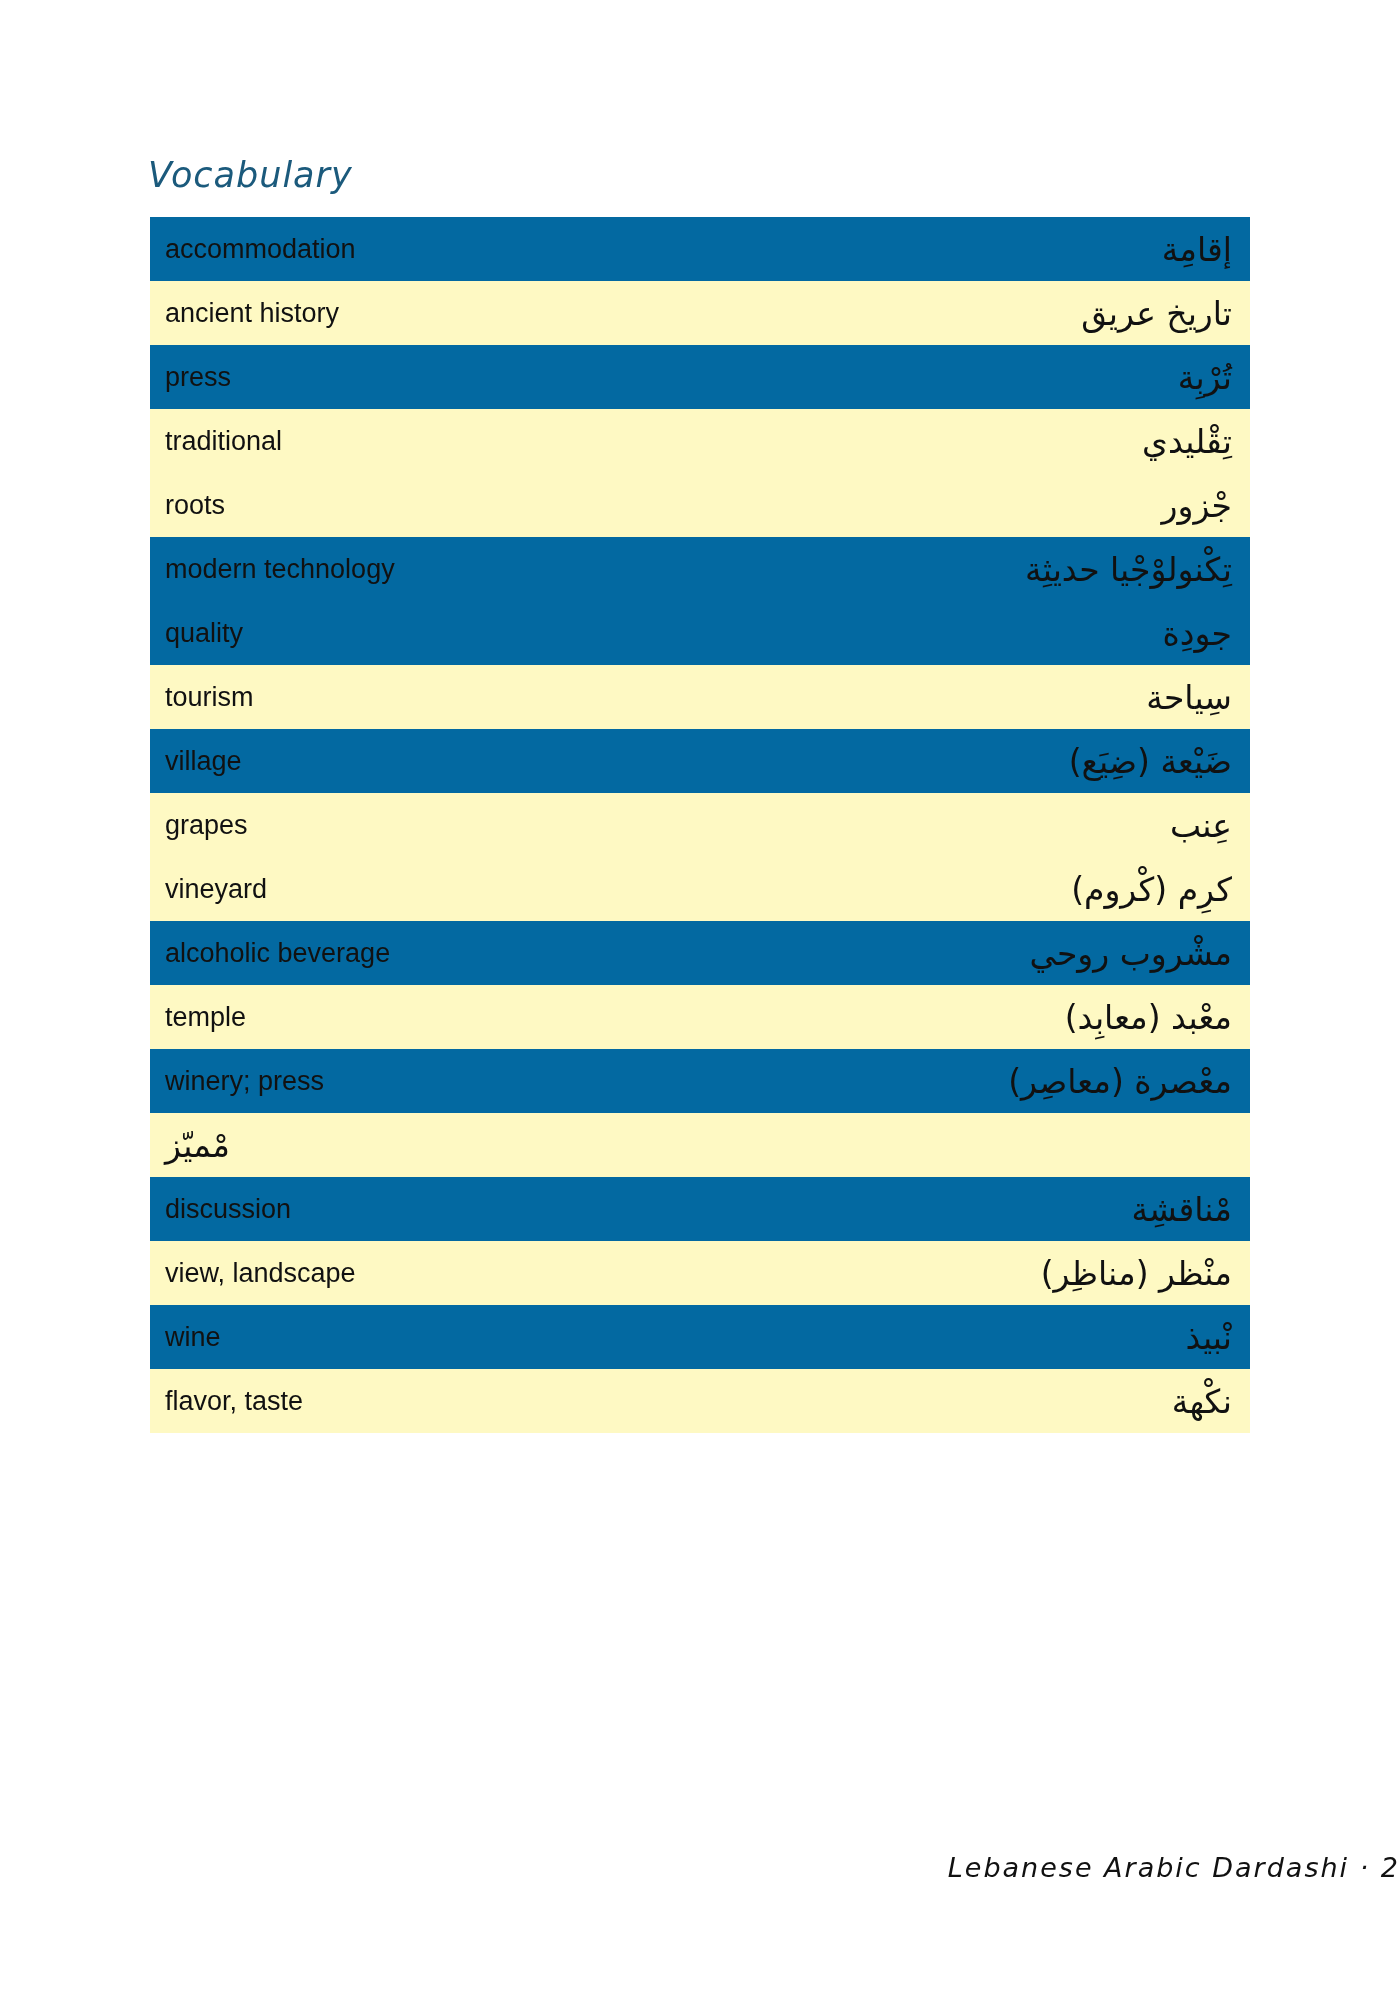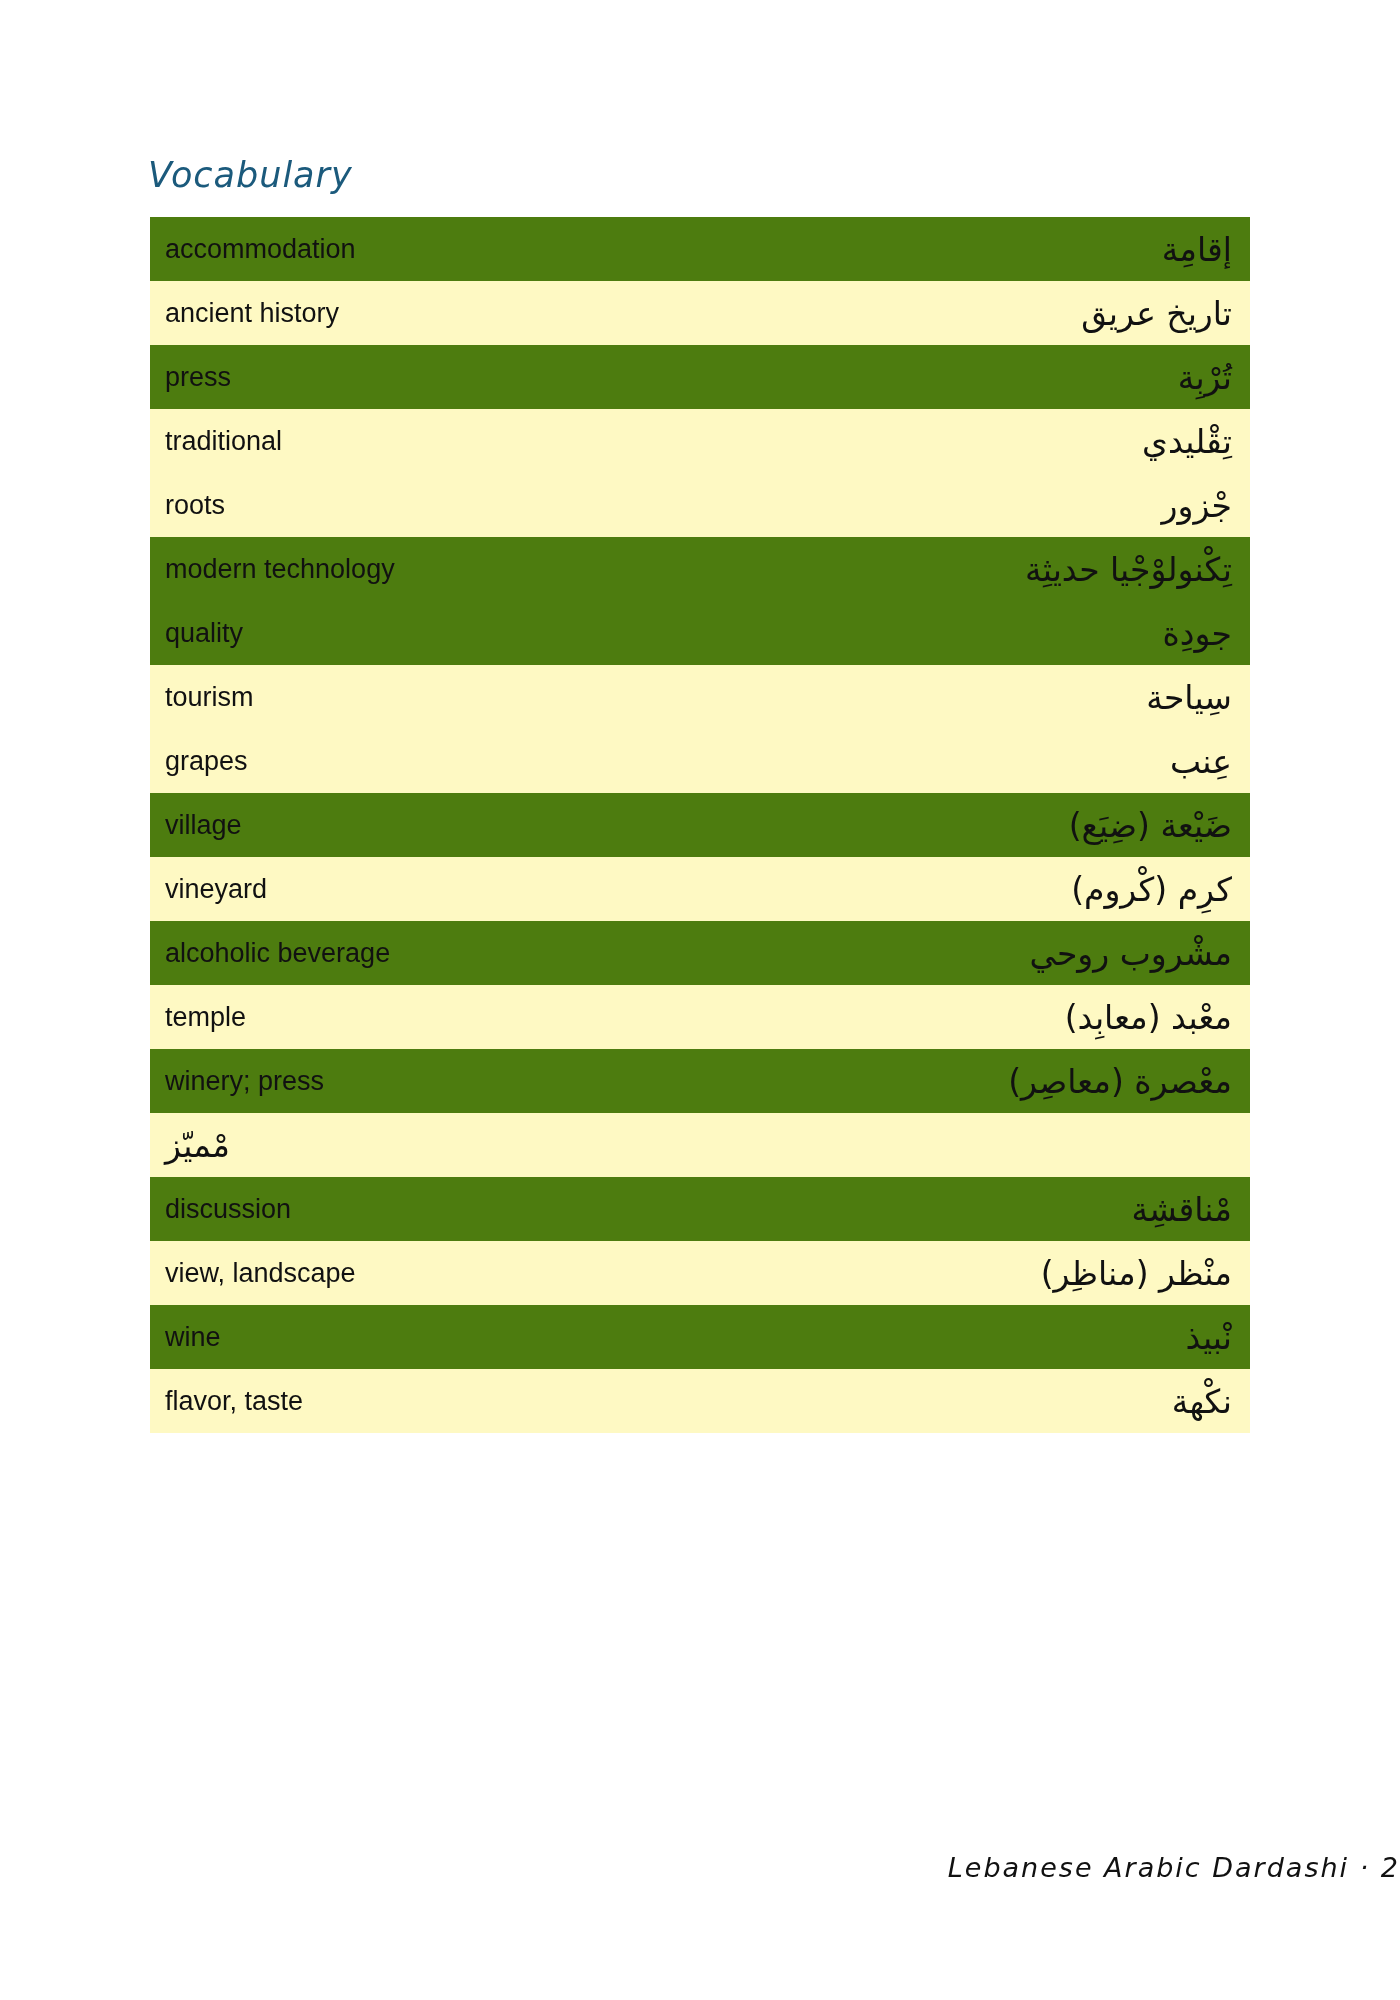--- a/index.html
+++ b/index.html
@@ -37,21 +37,21 @@
     .vocab-row {
       height: 64px;
       display: flex;
       align-items: center;
       justify-content: space-between;
       box-sizing: border-box;
       padding: 0 18px 0 15px;
       background: #fef9c3;
     }
     .vocab-row.shaded {
-      background: #4d7c0f;
+      background: #0369a1;
     }
     .term-en {
       font-family: "Liberation Sans", sans-serif;
       font-size: 27px;
       color: #111111;
       white-space: nowrap;
     }
     .term-ar {
       font-family: "DejaVu Sans", sans-serif;
       font-size: 33px;
@@ -105,27 +105,27 @@
     <span class="term-ar">تِكْنولوْجْيا حديثِة</span>
   </div>
   <div class="vocab-row shaded">
     <span class="term-en">quality</span>
     <span class="term-ar">جودِة</span>
   </div>
   <div class="vocab-row">
     <span class="term-en">tourism</span>
     <span class="term-ar">سِياحة</span>
   </div>
+  <div class="vocab-row shaded">
+    <span class="term-en">village</span>
+    <span class="term-ar">ضَيْعة (ضِيَع)</span>
+  </div>
   <div class="vocab-row">
     <span class="term-en">grapes</span>
     <span class="term-ar">عِنب</span>
-  </div>
-  <div class="vocab-row shaded">
-    <span class="term-en">village</span>
-    <span class="term-ar">ضَيْعة (ضِيَع)</span>
   </div>
   <div class="vocab-row">
     <span class="term-en">vineyard</span>
     <span class="term-ar">كرِم (كْروم)</span>
   </div>
   <div class="vocab-row shaded">
     <span class="term-en">alcoholic beverage</span>
     <span class="term-ar">مشْروب روحي</span>
   </div>
   <div class="vocab-row">

